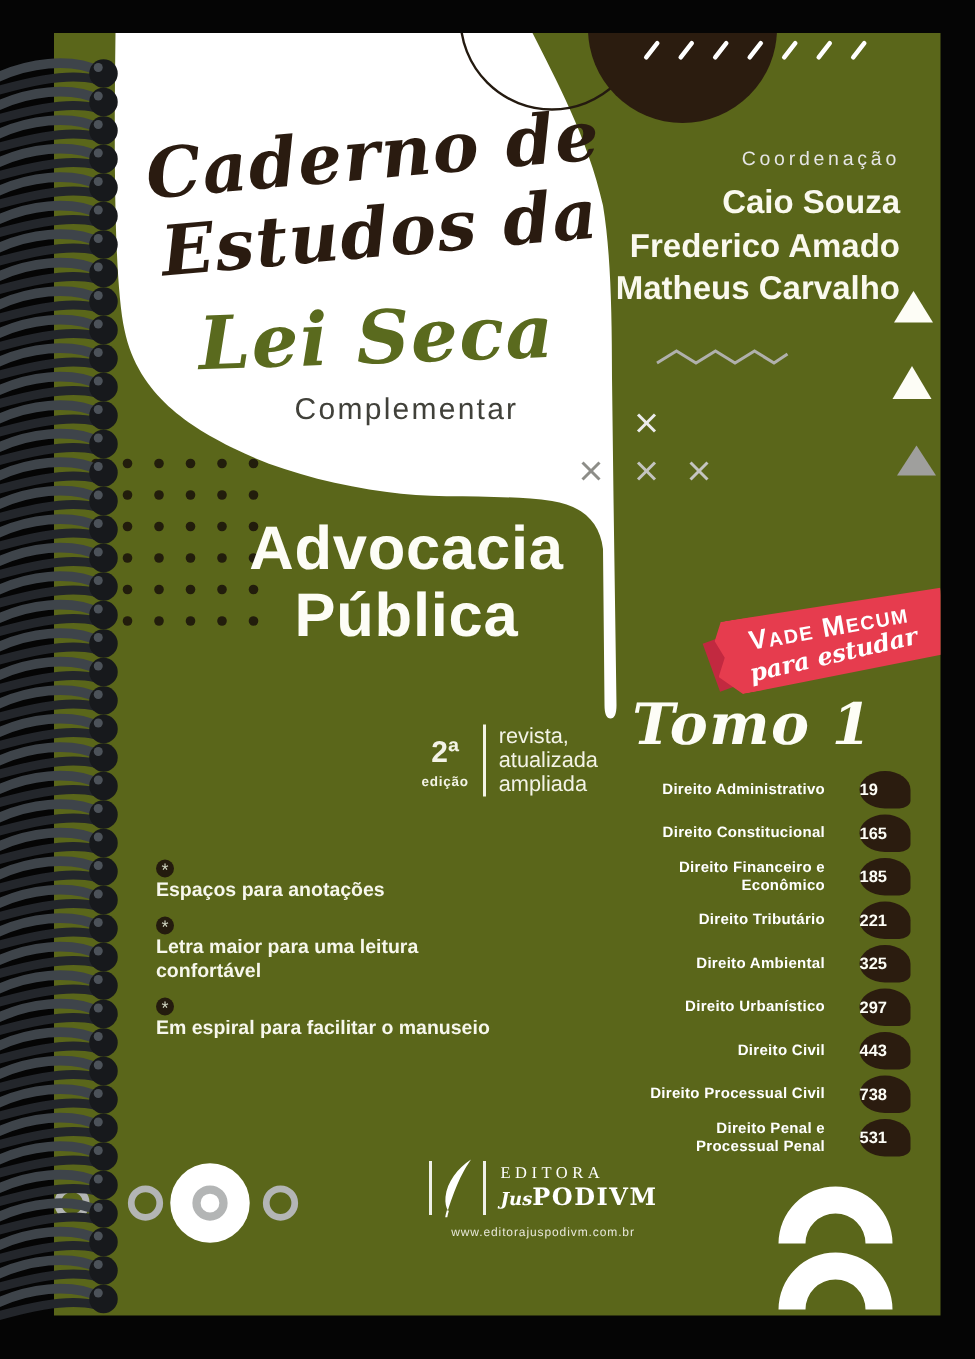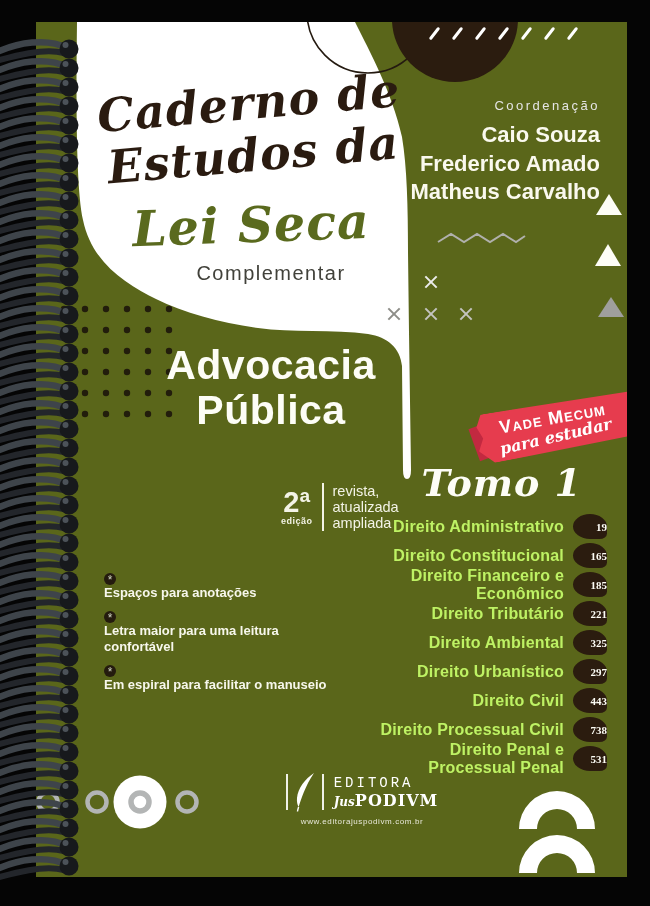--- a/index.html
+++ b/index.html
@@ -65,21 +65,21 @@
   .xmark.x3{left:387px;top:284px;color:#c4c4c0;}
   .xmark.x4{left:422px;top:284px;color:#c4c4c0;}
   
   .subject{
     position:absolute;left:40px;top:321px;width:390px;text-align:center;
     font-size:41px;font-weight:700;line-height:1.1;color:#fdfdf6;letter-spacing:.5px;
   }
   
   .edition{position:absolute;left:245px;top:461px;display:flex;align-items:center;color:#f3f3e6;}
   .ed-left{text-align:center;margin-right:9px;}
-  .ed-num{font-size:29px;font-weight:800;line-height:28px;}
+  .ed-num{font-size:20px;font-weight:800;line-height:28px;}
   .ed-label{font-size:9px;font-weight:700;letter-spacing:.5px;}
   .ed-div{width:2px;height:48px;background:#f3f3e6;margin-right:9px;}
   .ed-lines{font-size:14.5px;line-height:16px;}
   
   .features{position:absolute;left:68px;top:549px;}
   .feat-item{display:flex;margin-bottom:7px;flex-direction:column;}
   .feat-icon{
     flex:0 0 12px;width:12px;height:12px;border-radius:50%;background:#241b0e;
     color:#cfd3c0;font-size:12px;line-height:15px;text-align:center;margin:2px 7px 0 0;
   }
@@ -98,35 +98,35 @@
   
   .volume{
     position:absolute;right:45px;top:438px;
     font-family:"DejaVu Serif",serif;font-style:italic;font-weight:700;
     font-size:38px;color:#fdfdf6;letter-spacing:1px;
   }
   
   .toc{position:absolute;right:20px;top:490px;}
   .toc-row{display:flex;align-items:center;justify-content:flex-end;height:29px;}
   .toc-label{
-    font-size:16px;font-weight:700;color:#bef264;text-align:right;
+    font-size:10px;font-weight:700;color:#ffffff;text-align:right;
     line-height:1.12;white-space:pre-line;letter-spacing:.2px;padding-left:28px;
   }
   .toc-badge{
-    flex:0 0 34px;width:34px;height:25px;margin-left:9px;background:var(--dark-brown);
+    flex:0 0 34px;width:34px;height:25px;margin-left:23px;background:var(--dark-brown);
     border-radius:50% 50% 22% 50%;
-    display:flex;align-items:center;justify-content:flex-end;font-family:Liberation Serif, serif;
+    display:flex;align-items:center;justify-content:flex-start;
   }
   .toc-page{font-size:11px;font-weight:700;color:#fdfdf6;}
   
   .publisher{position:absolute;left:220px;top:750px;width:212px;text-align:center;color:#fff;}
   .pub-row{display:flex;align-items:center;justify-content:center;gap:6px;}
   .pub-bar{width:2px;height:36px;background:#fff;opacity:.9;}
   .pub-text{text-align:left;margin-left:4px;}
-  .pub-editora{font-family:Liberation Mono, monospace;font-size:14px;letter-spacing:3px;}
+  .pub-editora{font-family:Liberation Serif, serif;font-size:11px;letter-spacing:3px;}
   .pub-jus{font-family:"DejaVu Serif",serif;font-style:italic;font-weight:700;font-size:12px;}
   .pub-podivm{font-family:"DejaVu Serif",serif;font-weight:700;font-size:16px;letter-spacing:1px;}
   .pub-url{font-size:8px;letter-spacing:.6px;color:#e8e8da;margin-top:5px;}
   
   #spiral{position:absolute;left:0;top:0;z-index:10;}
 </style>
 </head>
 <body>
 
 <div class="cover">

